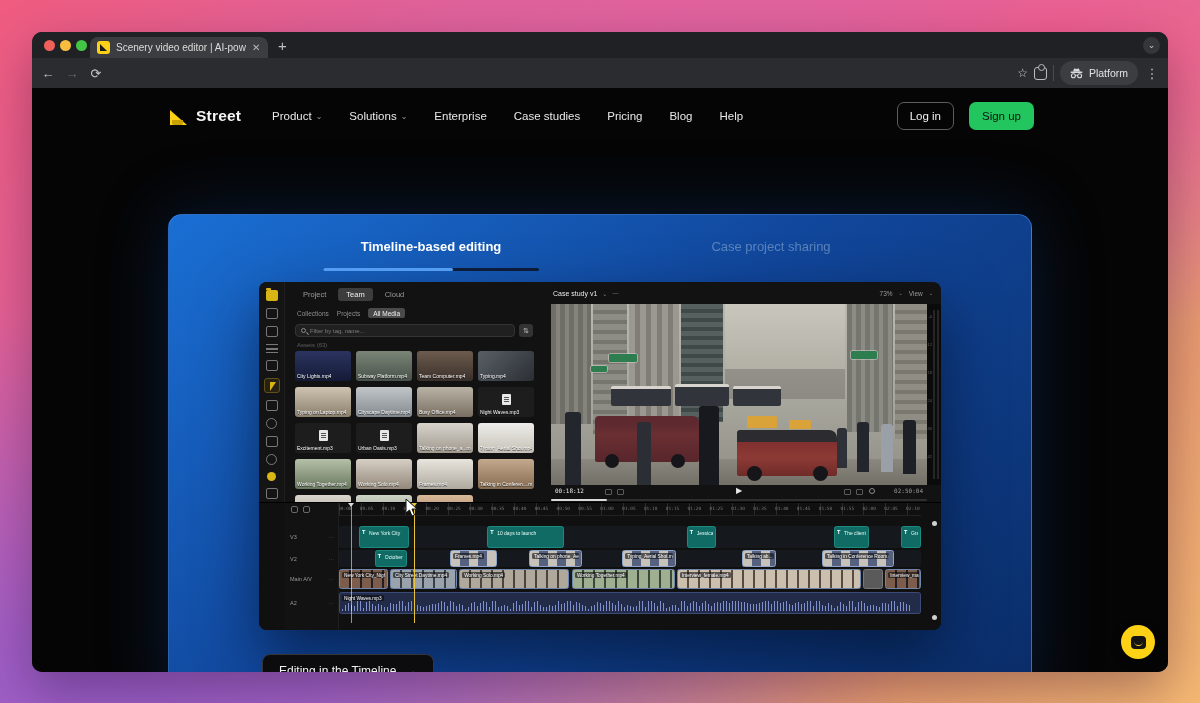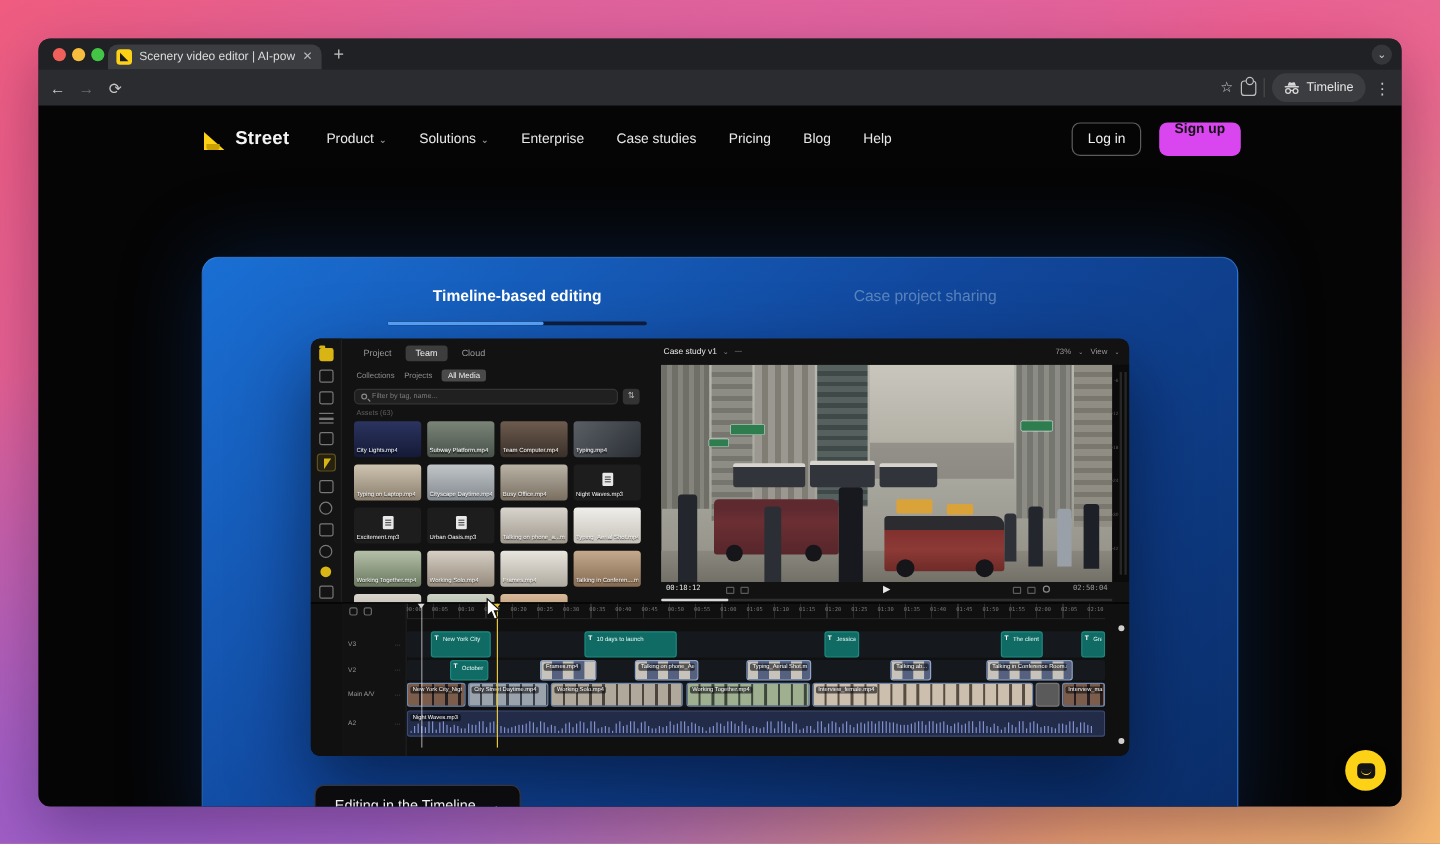--- a/index.html
+++ b/index.html
@@ -47,21 +47,21 @@
   .brand{position:absolute;left:138px;display:flex;align-items:center;gap:7px}
   .logo-glyph{width:19px;height:17px;position:relative}
   .logo-glyph i{position:absolute;left:0;bottom:0;width:0;height:0;border-bottom:15px solid #fcd116;border-right:17px solid transparent}
   .logo-glyph b{position:absolute;left:2px;bottom:0;width:11px;height:5px;background:#caa100;border-radius:0 0 2px 2px}
   .brand-name{color:#f4f4f4;font-size:15.5px;font-weight:bold;letter-spacing:.2px}
   .nav{position:absolute;left:240px;display:flex;gap:27px;align-items:center}
   .nav-item{display:flex;align-items:center;gap:4px;color:#e8e8e8;font-size:11.5px}
   .nav-item .chev{color:#9a9a9a;font-size:8px;margin-top:1px}
   .auth{position:absolute;right:134px;display:flex;gap:15px;align-items:center}
   .btn-login{min-width:52px;height:28px;border:1px solid #5d5d5d;border-radius:7px;color:#f0f0f0;font-size:11.5px;display:flex;align-items:center;justify-content:center;padding:0 12px;background:transparent}
-  .btn-signup{height:28px;border-radius:7px;background:#d946ef;color:#111;font-size:11.5px;font-weight:bold;display:flex;align-items:flex-start;justify-content:center;padding:0 13px}
+  .btn-signup{height:28px;border-radius:7px;background:#22c55e;color:#111;font-size:11.5px;font-weight:normal;display:flex;align-items:center;justify-content:center;padding:0 13px}
 
   
   .panel{position:absolute;left:136px;top:126px;width:864px;height:491px;border-radius:14px;border:1px solid rgba(70,140,230,.55);
     background:linear-gradient(140deg,#1a6fd4 0%,#11479c 45%,#0a2c66 100%);box-shadow:0 0 70px rgba(25,90,200,.25);overflow:hidden}
   .feat-tabs{position:absolute;left:92px;top:24px;width:680px;display:flex}
   .feat-tab{flex:1;display:flex;flex-direction:column;align-items:center;gap:14px}
   .feat-label{font-size:13px;color:rgba(150,180,215,.55)}
   .feat-tab.active .feat-label{color:#fff;font-weight:bold}
   .feat-bar{width:216px;height:3px;border-radius:2px;background:#0e1e3c;overflow:hidden}
   .feat-fill{height:100%;background:#58a6ff;border-radius:2px}
@@ -220,21 +220,21 @@
       <span class="ext-ic"></span>
       <span class="sep"></span>
       <div class="incog">
         <svg width="13" height="11" viewBox="0 0 13 11">
           <rect x="0.5" y="3.6" width="12" height="1.4" rx="0.7" fill="#d8d8d8"></rect>
           <path d="M3 3.4 L4 0.8 Q4.2 0.3 4.8 0.5 L6.5 1 L8.2 0.5 Q8.8 0.3 9 0.8 L10 3.4 Z" fill="#d8d8d8"></path>
           <circle cx="3.4" cy="7.8" r="2" fill="none" stroke="#d8d8d8" stroke-width="1.1"></circle>
           <circle cx="9.6" cy="7.8" r="2" fill="none" stroke="#d8d8d8" stroke-width="1.1"></circle>
           <path d="M5.4 7.6 Q6.5 6.9 7.6 7.6" fill="none" stroke="#d8d8d8" stroke-width="1"></path>
         </svg>
-        <span>Timeline</span>
+        <span>Platform</span>
       </div>
       <span class="dots">⋮</span>
     </div>
   </div>
 
   <div class="page">
     <div class="site-head">
       <div class="brand">
         <span class="logo-glyph">
             <i></i>

